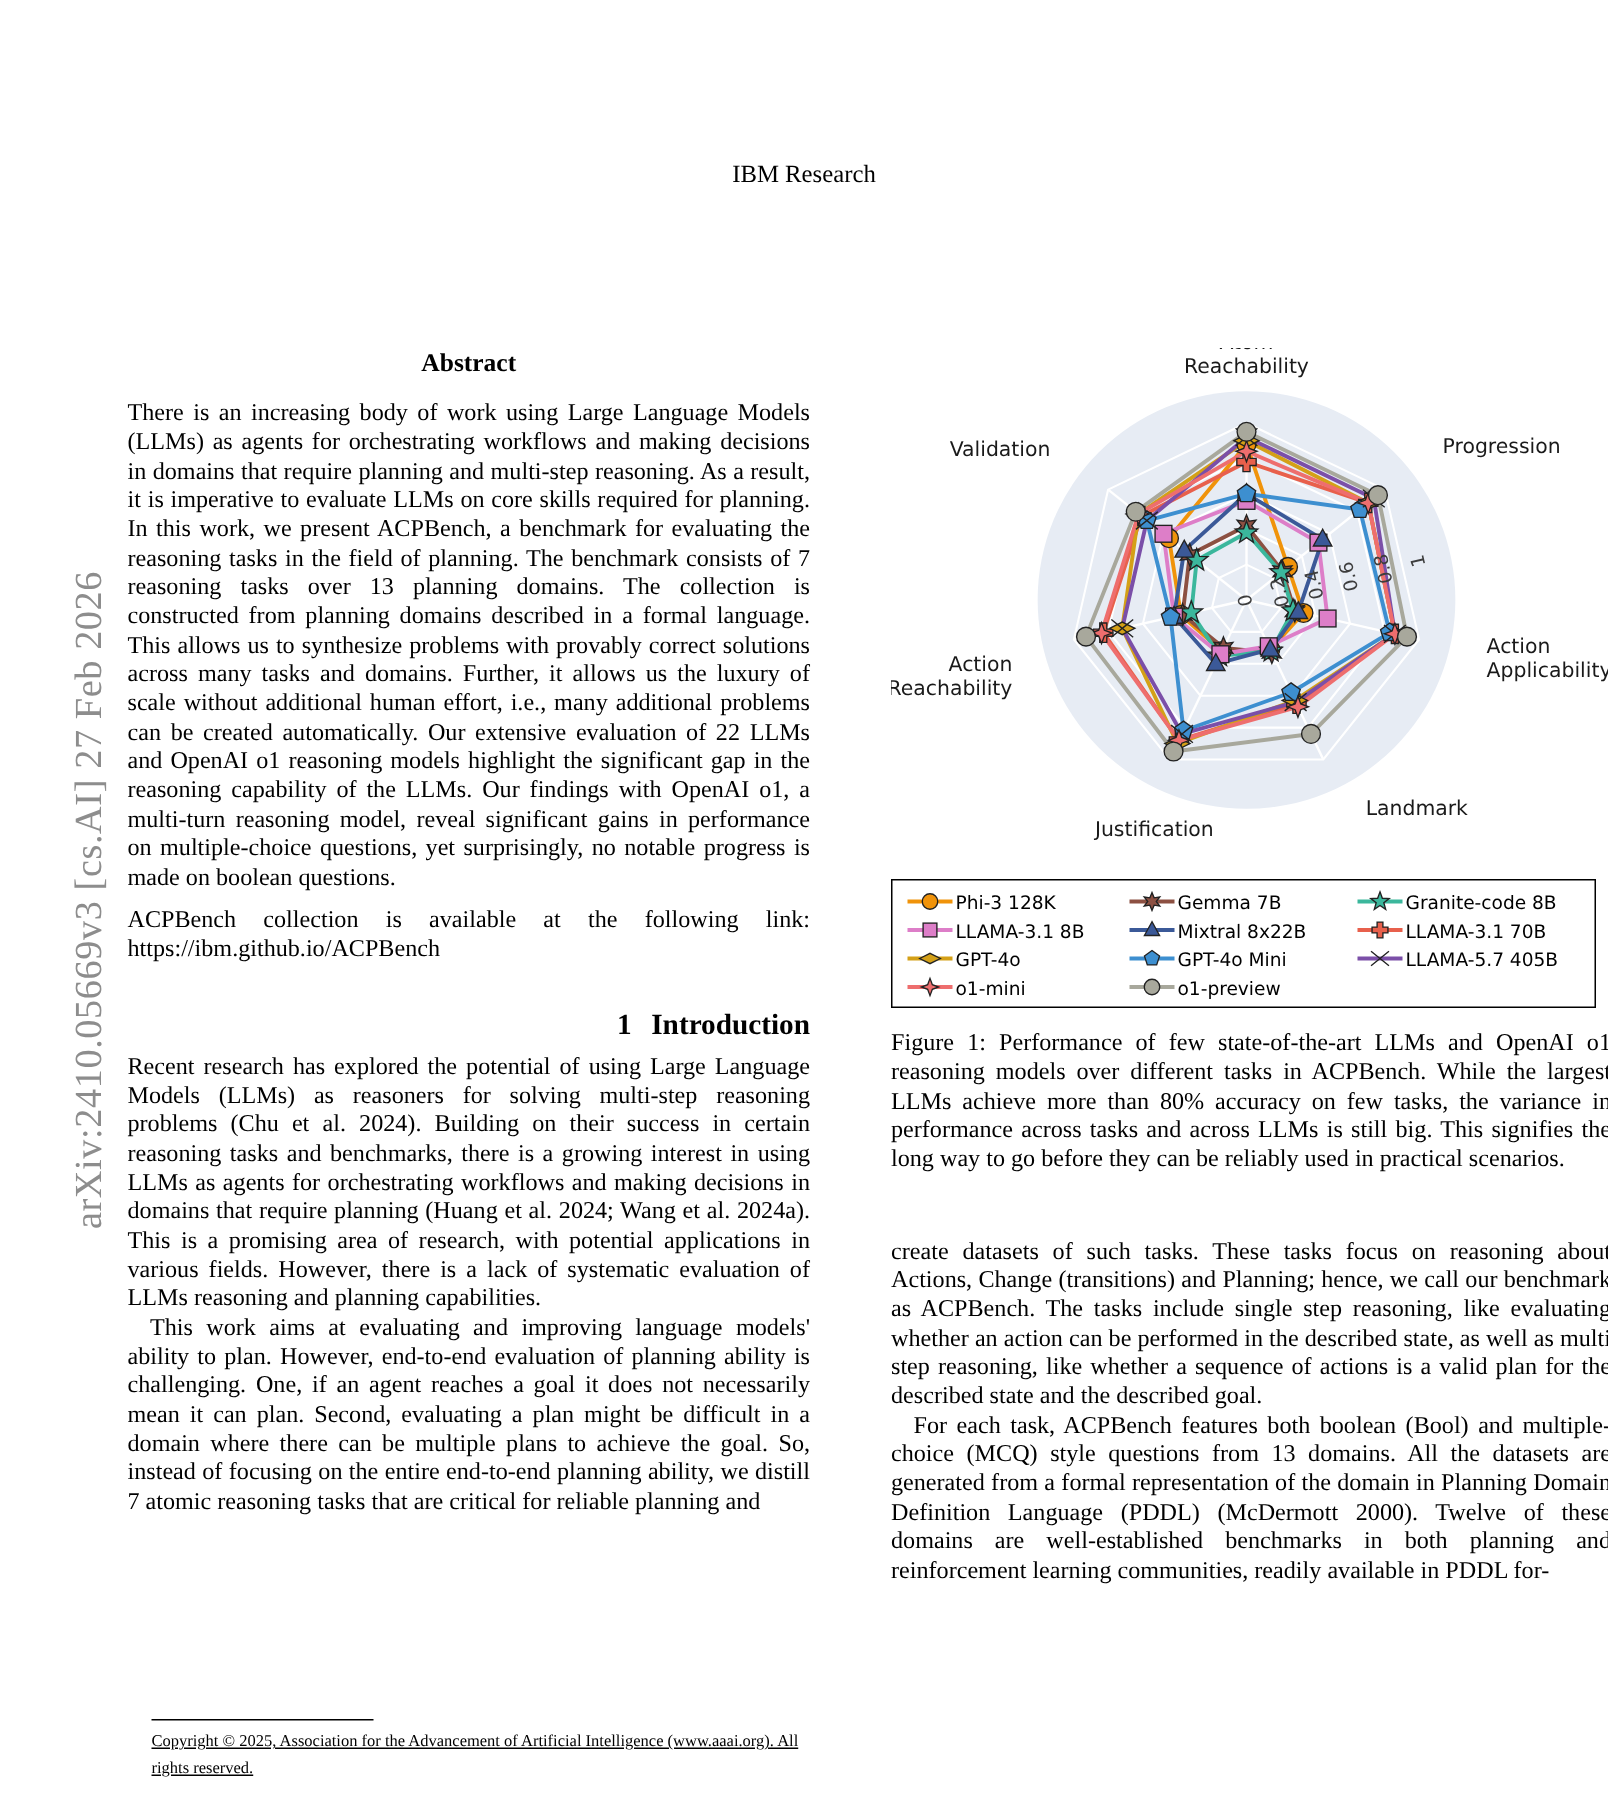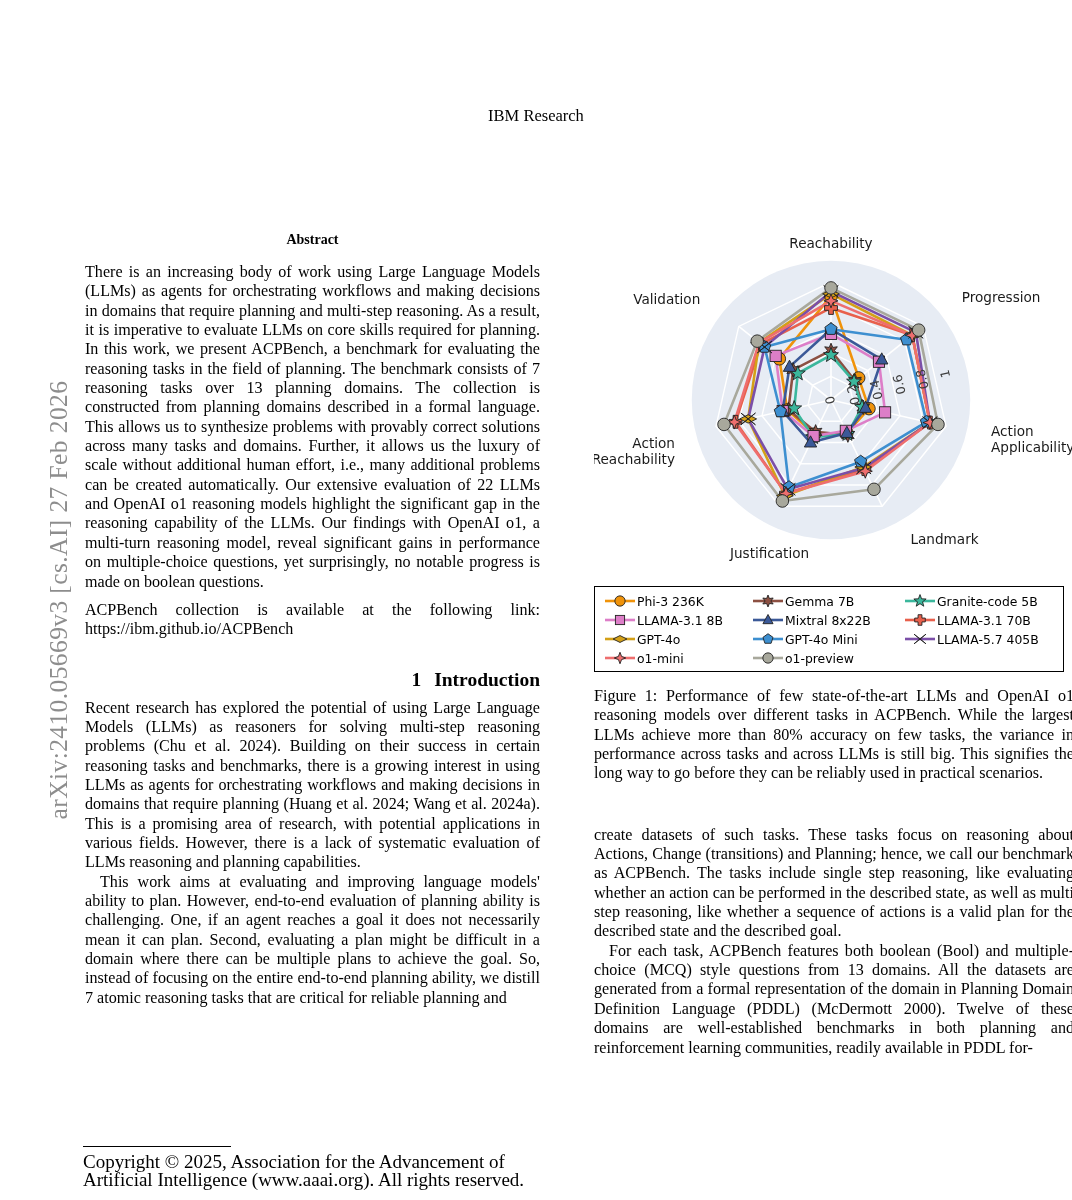--- a/index.html
+++ b/index.html
@@ -45,43 +45,43 @@
 
   
   .col-left{
     position:absolute;left:85px;top:232px;width:455px;
   }
   .col-right{
     position:absolute;left:594px;top:232px;width:480px;
   }
 
   .abs-head{
-    text-align:center;font-weight:bold;font-size:14px;
+    text-align:center;font-weight:bold;font-size:17px;
     margin:0 0 14px 0;
   }
   p.body{
     margin:0;
     font-size:16.1px;
     line-height:19.35px;
     text-align:justify;
     text-justify:inter-word;
     hyphens:none;
   }
   p.body + p.body{margin-top:0;}
   p.indent{text-indent:15px;}
   .sec-head{
     text-align:right;font-weight:bold;font-size:19.5px;
     margin:30px 0 7px 0;
   }
   .sec-head .num{margin-right:13px;}
 
   
   .footnote{
-    position:absolute;left:83px;top:1146px;width:455px;
-    font-size:19px;line-height:17.5px;
+    position:absolute;left:101px;top:1146px;width:455px;
+    font-size:11px;line-height:17.5px;text-decoration:underline;
   }
   .footnote .rule{
     width:148px;height:0;border-top:1px solid #000;margin-bottom:6px;
   }
 
   
   .figure{position:absolute;left:594px;top:245px;width:480px;}
   .radar-wrap{width:480px;height:350px;position:relative;}
   .legend-box{
     margin-top:4px;
@@ -410,39 +410,39 @@
 
       <div class="legend-box">
         <div class="legend-grid" id="legend-grid">
             <div class="leg-item">
               <svg class="leg-sym" viewBox="0 0 34 16">
                 <line x1="2" y1="8" x2="32" y2="8" stroke="#f0930a" stroke-width="2.6"></line>
                 <g>
                   <circle cx="17" cy="8" r="5.152" fill="#f0930a" stroke="#222222" stroke-width="0.9"></circle>
                 </g>
               </svg>
-              <span class="lbl">Phi-3 236K</span>
+              <span class="lbl">Phi-3 128K</span>
             </div>
             <div class="leg-item">
               <svg class="leg-sym" viewBox="0 0 34 16">
                 <line x1="2" y1="8" x2="32" y2="8" stroke="#8c5042" stroke-width="2.6"></line>
                 <g>
                   <polygon points="17.00,2.02 18.43,5.53 22.18,5.01 19.85,8.00 22.18,10.99 18.43,10.47 17.00,13.98 15.57,10.47 11.82,10.99 14.15,8.00 11.82,5.01 15.57,5.53" fill="#8c5042" stroke="#222222" stroke-width="0.9"></polygon>
                 </g>
               </svg>
               <span class="lbl">Gemma 7B</span>
             </div>
             <div class="leg-item">
               <svg class="leg-sym" viewBox="0 0 34 16">
                 <line x1="2" y1="8" x2="32" y2="8" stroke="#3bb79c" stroke-width="2.6"></line>
                 <g>
                   <polygon points="17.00,1.56 18.57,5.84 23.12,6.01 19.54,8.82 20.79,13.21 17.00,10.67 13.21,13.21 14.46,8.82 10.88,6.01 15.43,5.84" fill="#3bb79c" stroke="#222222" stroke-width="0.9"></polygon>
                 </g>
               </svg>
-              <span class="lbl">Granite-code 5B</span>
+              <span class="lbl">Granite-code 8B</span>
             </div>
             <div class="leg-item">
               <svg class="leg-sym" viewBox="0 0 34 16">
                 <line x1="2" y1="8" x2="32" y2="8" stroke="#dd7ec8" stroke-width="2.6"></line>
                 <g>
                   <rect x="12.4" y="3.4000000000000004" width="9.2" height="9.2" fill="#dd7ec8" stroke="#222222" stroke-width="0.9"></rect>
                 </g>
               </svg>
               <span class="lbl">LLAMA-3.1 8B</span>
             </div>

